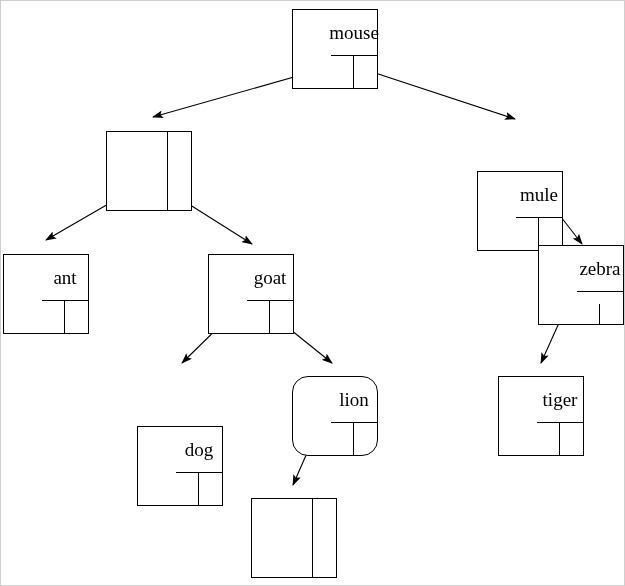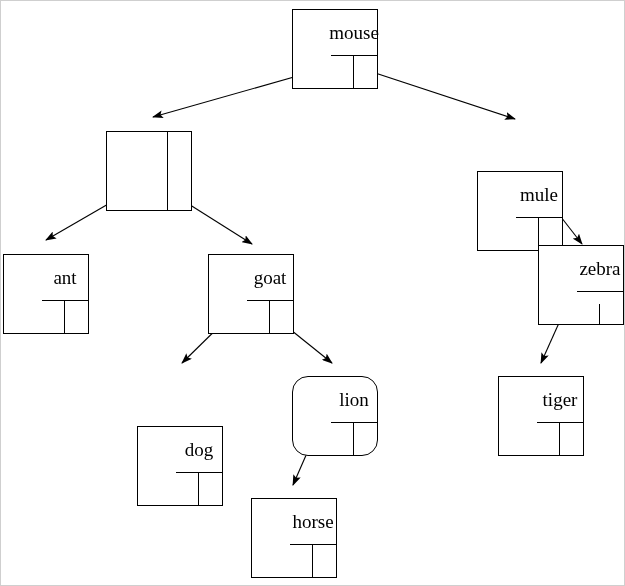--- a/index.html
+++ b/index.html
@@ -142,21 +142,20 @@
         </div>
       </div>
       <div class="node" style="left: 497px; top: 375px;">
         <div class="node-label">tiger</div>
         <div class="node-pointers">
           <div class="ptr ptr-left"></div>
           <div class="ptr ptr-right"></div>
         </div>
       </div>
       <div class="node" style="left: 250px; top: 497px;">
-        <div class="node-label">horse</div>
         <div class="node-pointers">
           <div class="ptr ptr-left"></div>
           <div class="ptr ptr-right"></div>
         </div>
       </div>
     </div>
 
 </div>
 
 </body></html>

